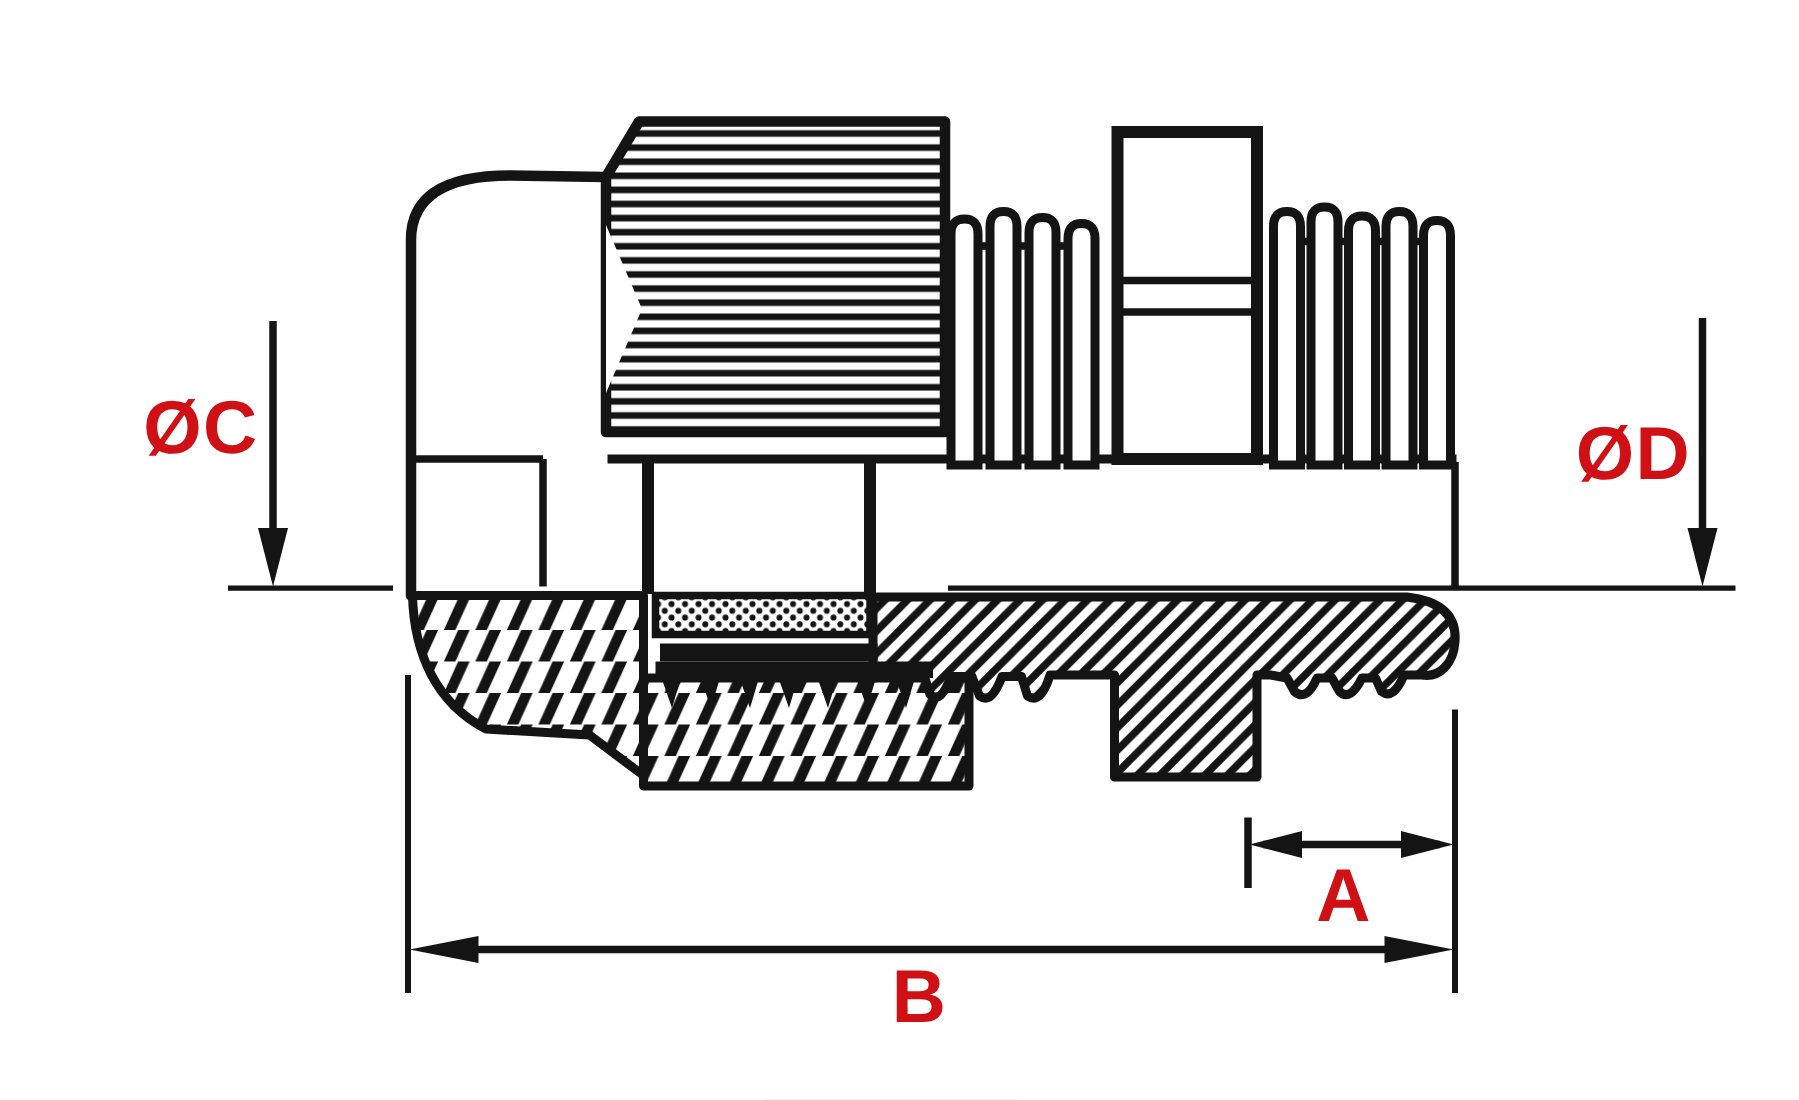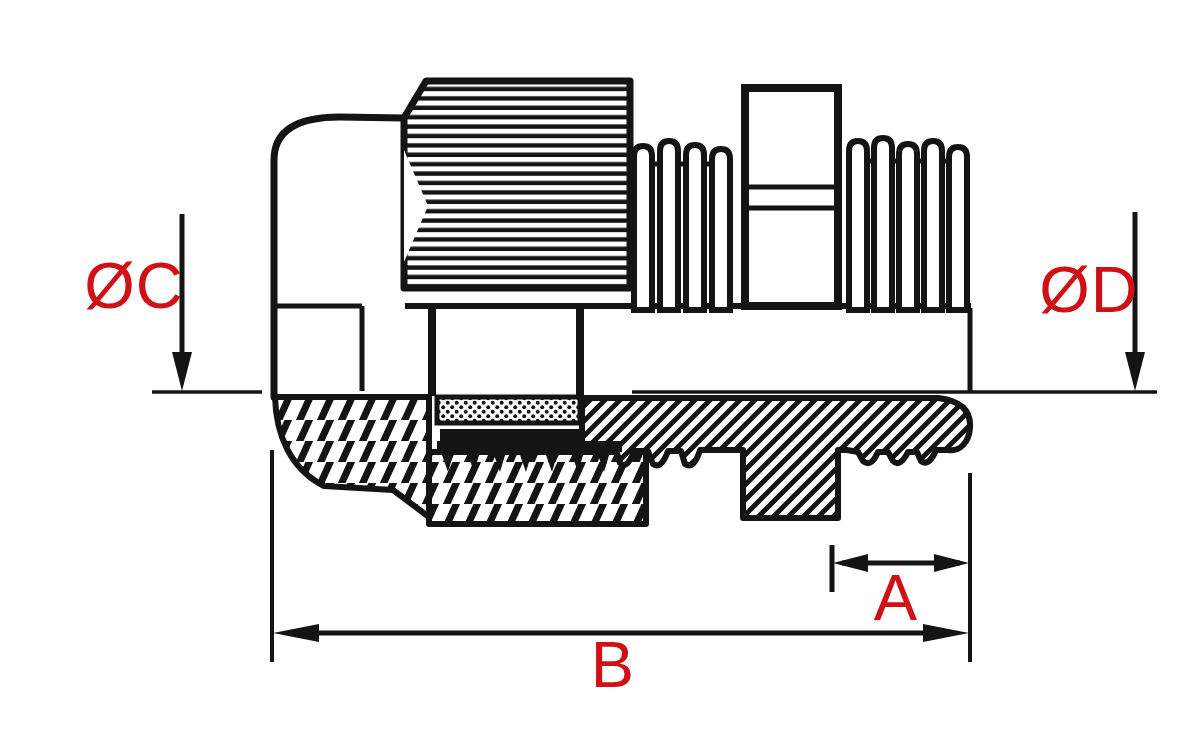--- a/index.html
+++ b/index.html
@@ -13,22 +13,22 @@
     width:1199px;height:733px;
     background:var(--background);
     overflow:hidden;
     font-family:"Liberation Sans", sans-serif;
   }
   #stage svg{position:absolute;left:0;top:0;}
   .dim-label{
     position:absolute;
     transform:translate(-50%,-50%);
     color:var(--label);
-    font-weight:normal;
-    font-size:65px;
+    font-weight:bold;
+    font-size:50px;
     letter-spacing:1px;
     white-space:nowrap;
     line-height:1;
     user-select:none;
   }
 </style>
 </head>
 <body>
 
 <div id="stage">
@@ -144,16 +144,16 @@
 
     <g>
       <path d="M272,450 L272,662" stroke="var(--line)" stroke-width="4"></path>
       <path d="M290,633 L952,633" stroke="var(--line)" stroke-width="5"></path>
       <polygon points="273,633 319,624 319,642" fill="var(--line)"></polygon>
       <polygon points="969,633 923,624 923,642" fill="var(--line)"></polygon>
     </g>
   </svg>
 
   <span class="dim-label" style="left:134px;top:285px;">ØC</span>
-  <span class="dim-label" style="left:1089px;top:289px;">ØD</span>
+  <span class="dim-label" style="left:1089px;top:302px;">ØD</span>
   <span class="dim-label" style="left:896px;top:597px;">A</span>
   <span class="dim-label" style="left:613px;top:664px;">B</span>
 </div>
 
 </body></html>

